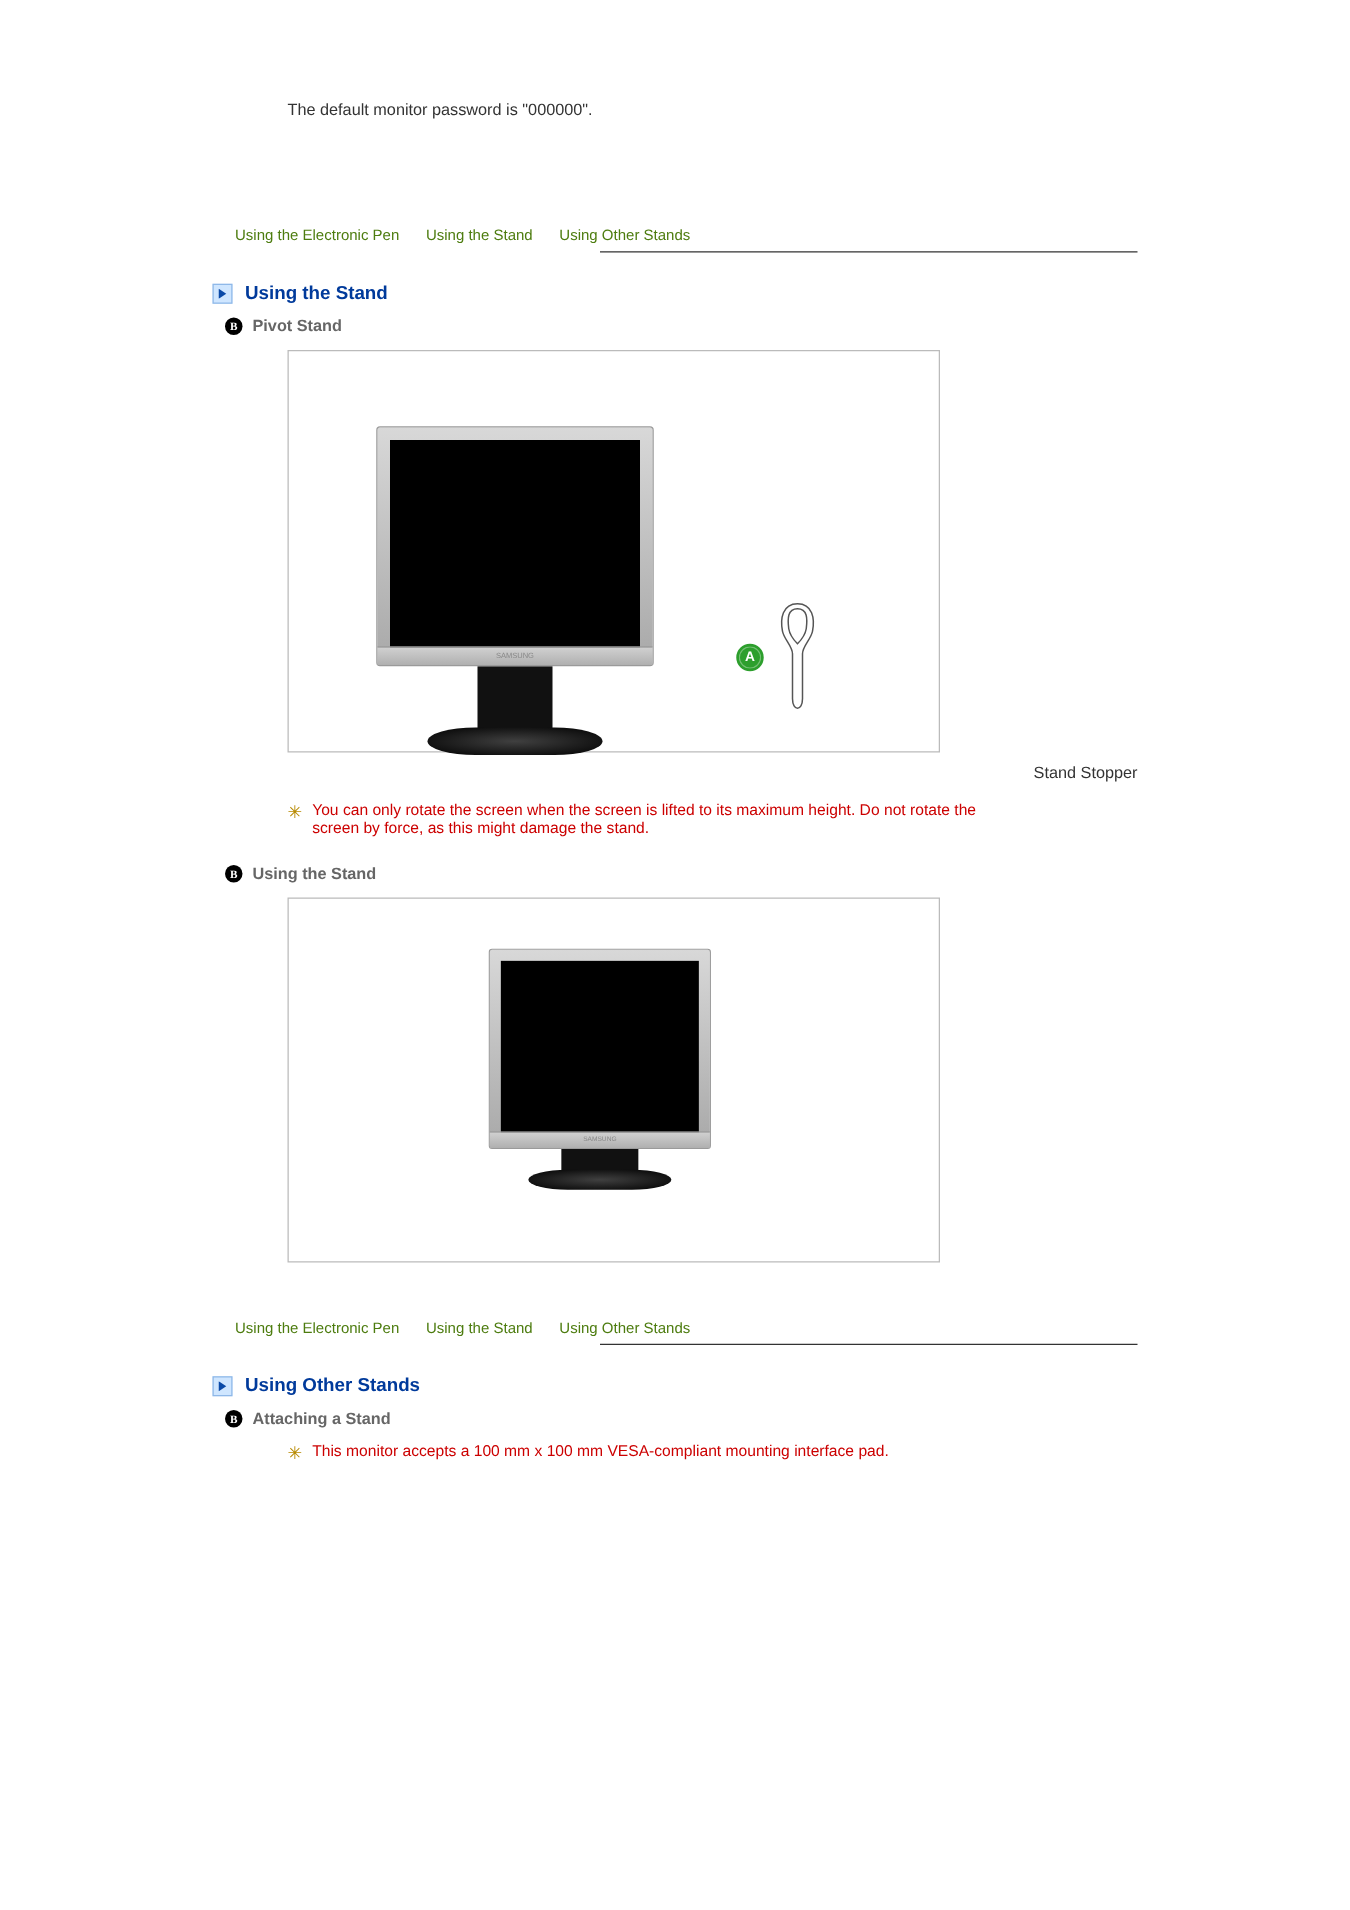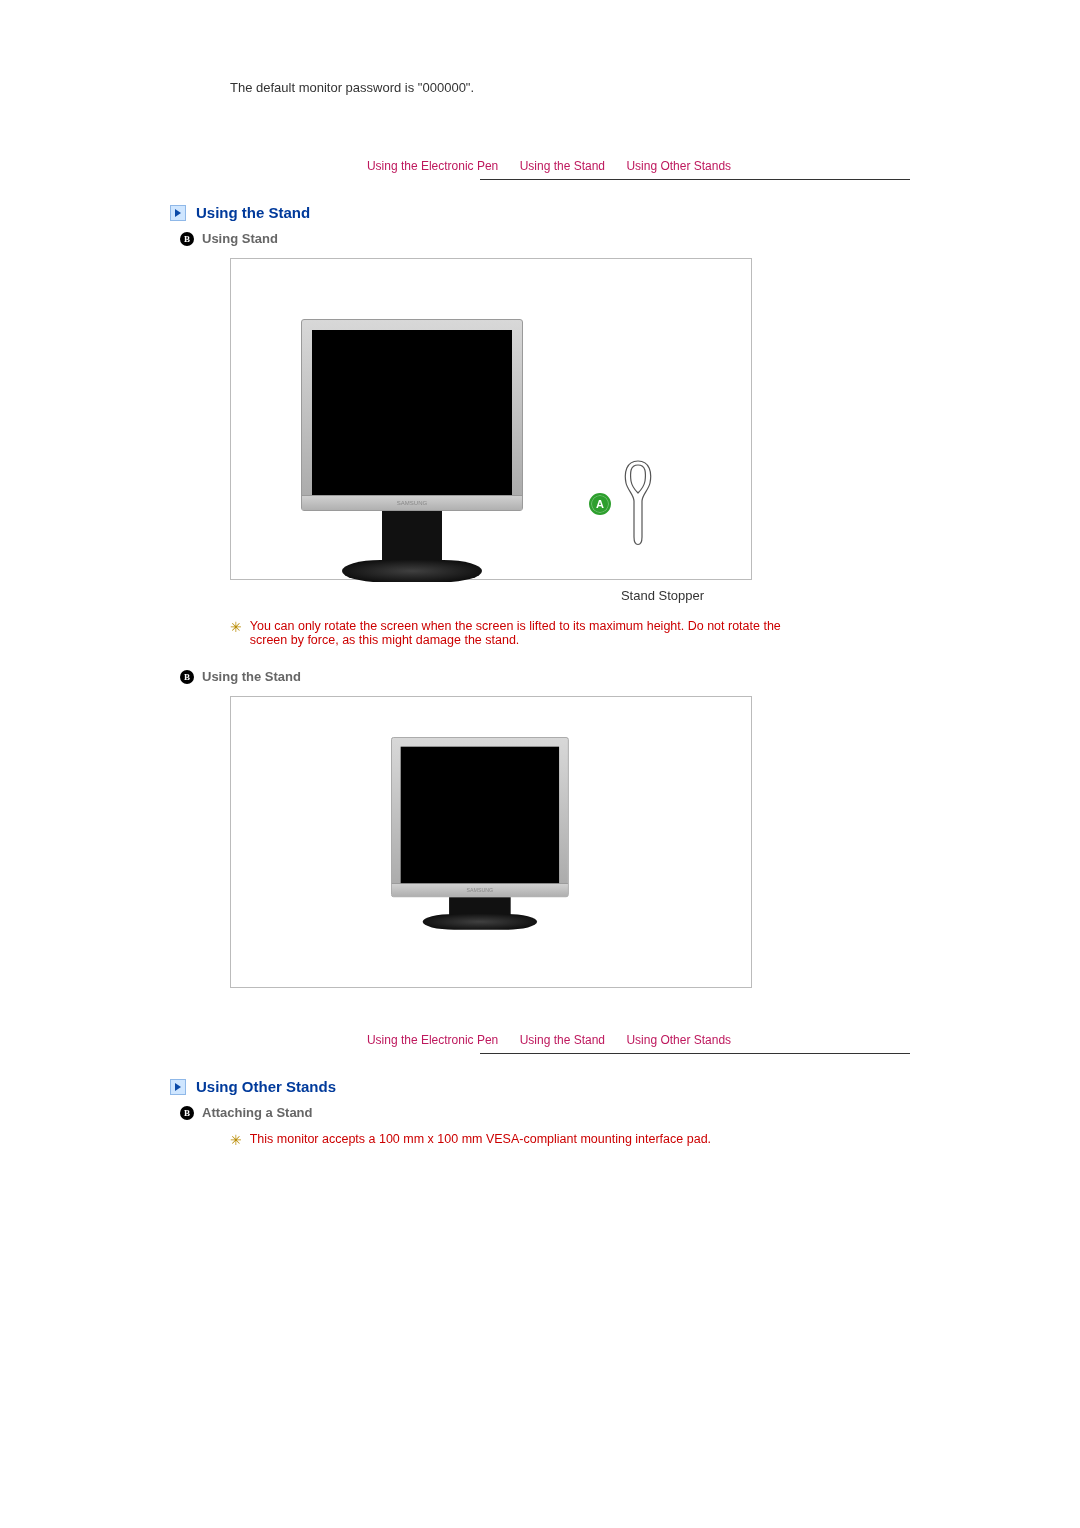--- a/index.html
+++ b/index.html
@@ -9,26 +9,26 @@
     font-size: 13px;
     color: #333;
   }
   .page {
     width: 740px;
     margin: 0 auto 200px auto;
     padding-top: 80px;
   }
   .intro {
     margin-left: 60px;
-    margin-bottom: 64px;
+    margin-bottom: 86px;
     color: #333;
   }
   .tab-bar {
-    text-align: center;
-    color: #be185d;
+    text-align: left;
+    color: #4d7c0f;
     font-size: 12px;
     margin-bottom: 6px;
   }
   .tab-bar span {
     margin-left: 18px;
     cursor: pointer;
   }
   .tab-rule {
     border: none;
     border-top: 1px solid #333;
@@ -149,21 +149,21 @@
     color: #fff;
     font-size: 11px;
     font-weight: bold;
     display: flex;
     align-items: center;
     justify-content: center;
     border: 2px solid #2d9f2d;
     box-shadow: inset 0 0 0 1px #ffffff55;
   }
   .caption {
-    text-align: center;
+    text-align: right;
     margin: 8px 0 16px 245px;
     font-size: 13px;
     color: #333;
   }
   .note {
     display: flex;
     align-items: flex-start;
     gap: 8px;
     margin: 0 0 22px 60px;
     color: #c00;
@@ -202,21 +202,21 @@
     <span class="arrow-icon">
       <svg width="8" height="8" viewBox="0 0 8 8">
           <path d="M1 0 L7 4 L1 8 Z" fill="#0b4aa8"></path>
         </svg>
     </span>
     <span>Using the Stand</span>
   </div>
 
   <div class="subheading">
     <span class="bullet-b">B</span>
-    <span>Using Stand</span>
+    <span>Pivot Stand</span>
   </div>
 
   <div class="figure-frame fig1">
     <div class="monitor m1">
       <div class="bezel">
         <div class="screen"></div>
         <div class="logo-strip">SAMSUNG</div>
       </div>
       <div class="neck"></div>
       <div class="base"></div>

